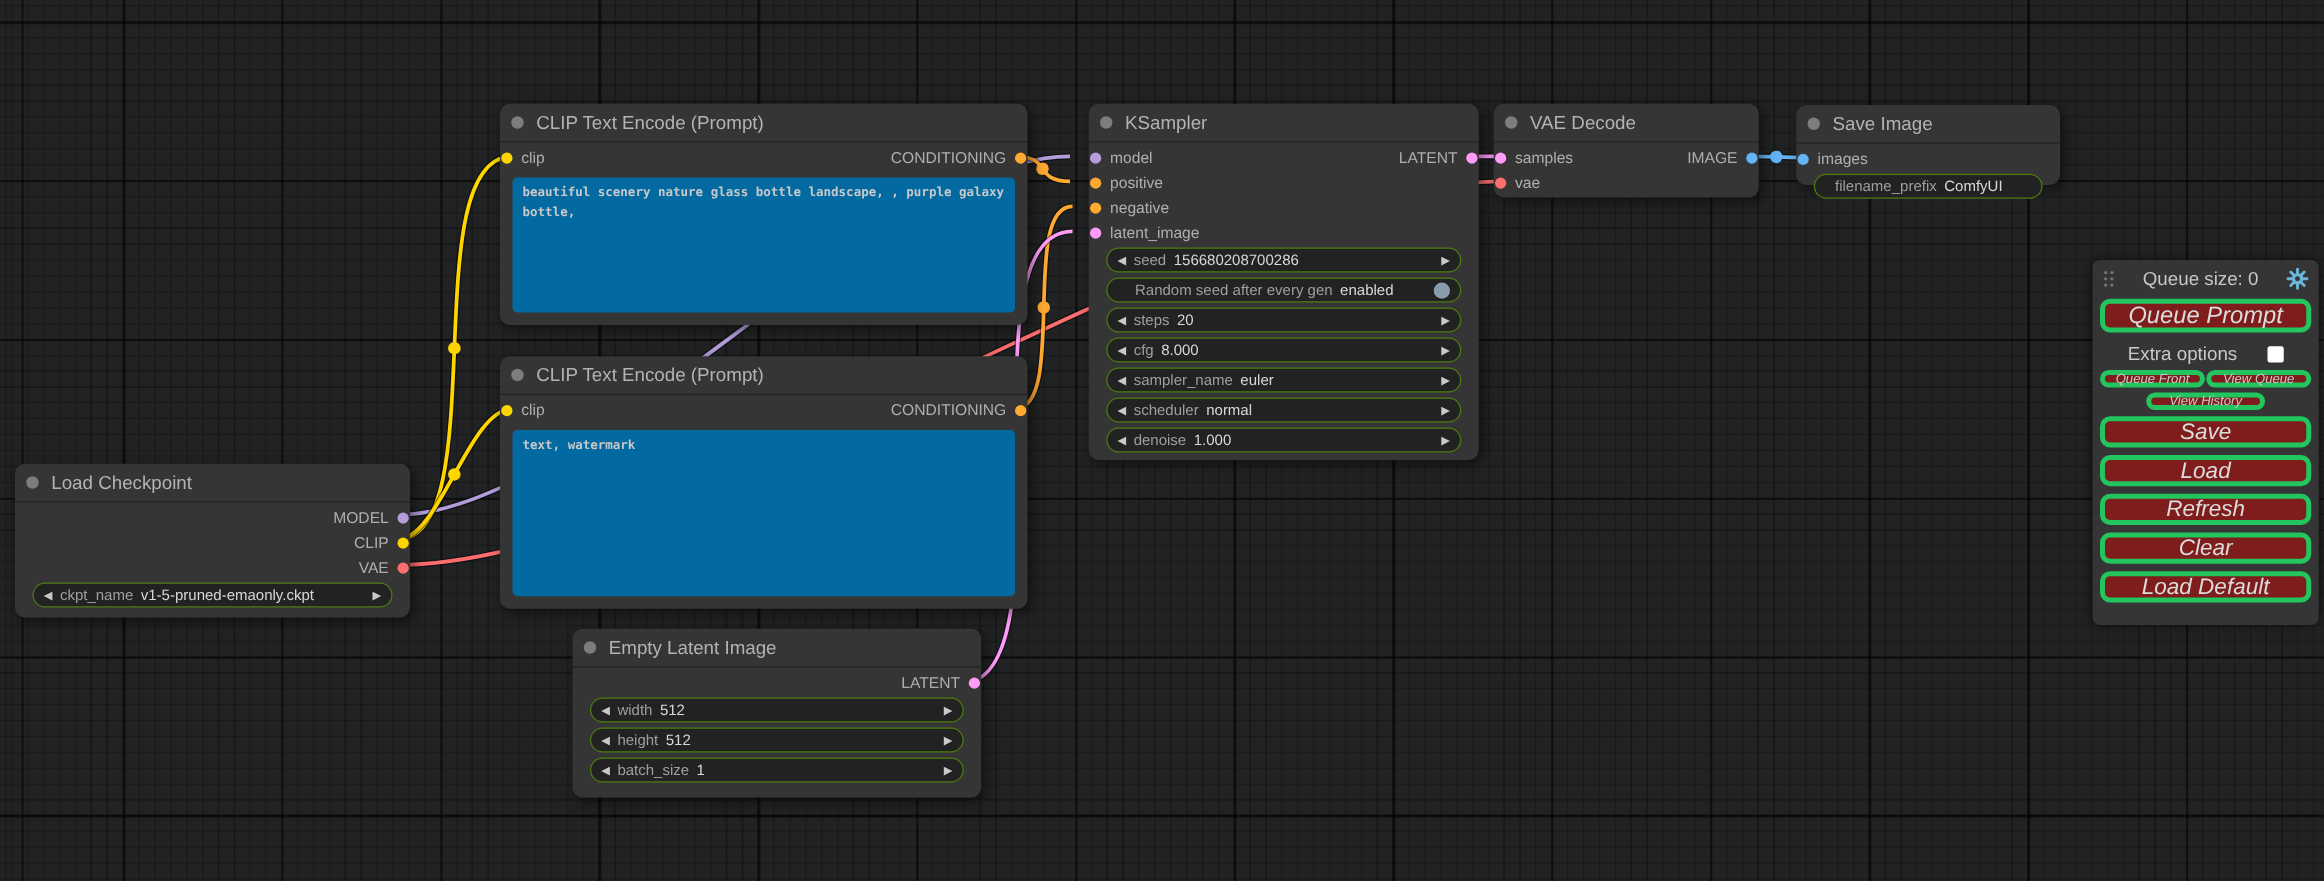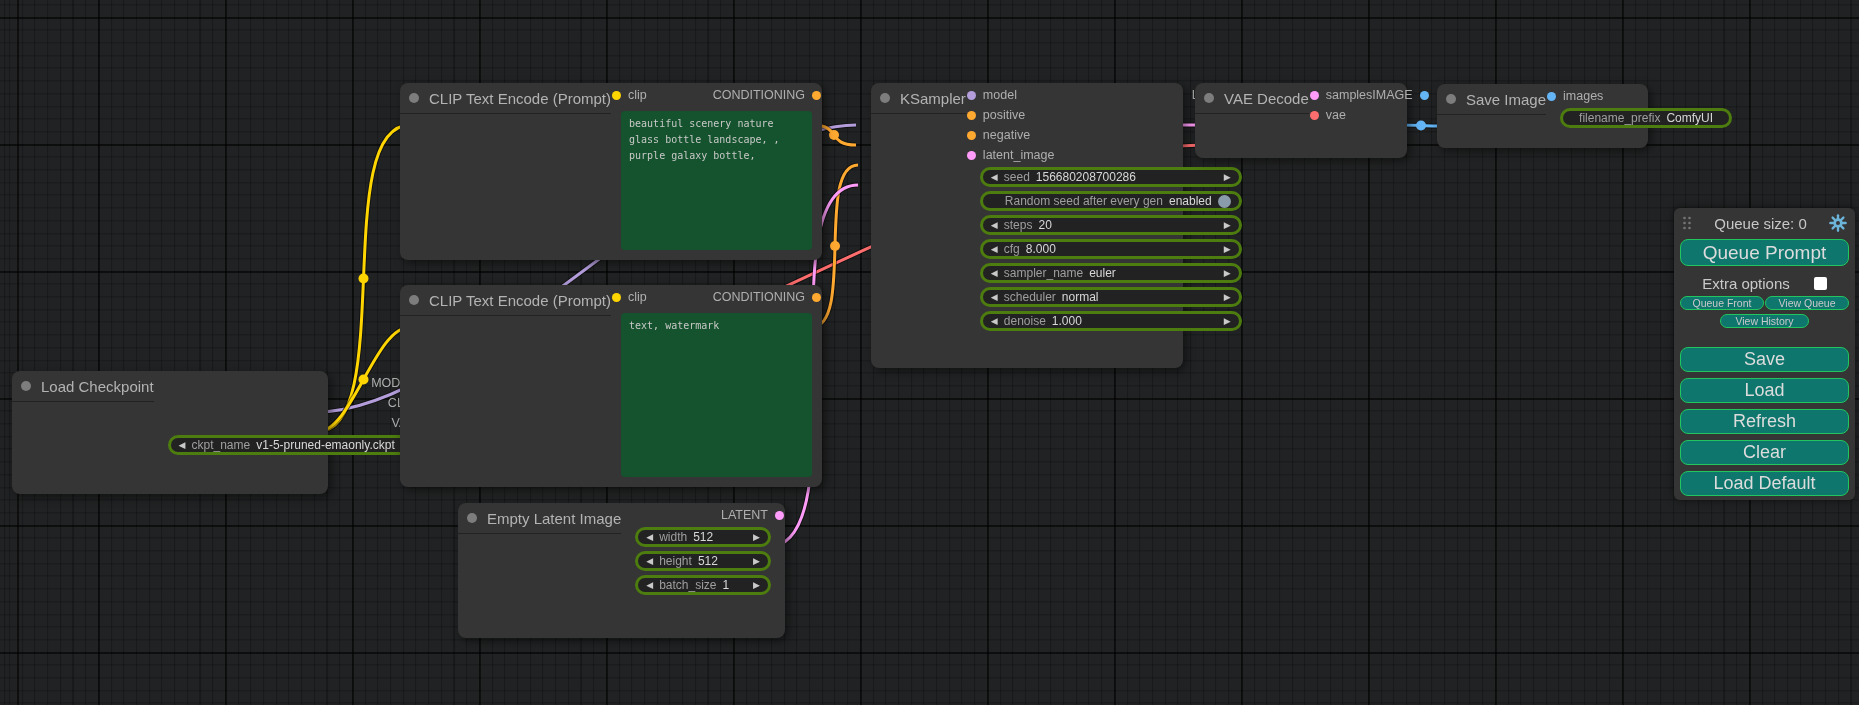--- a/index.html
+++ b/index.html
@@ -13,67 +13,67 @@
       repeating-linear-gradient(to right, rgba(0,0,0,0.26) 0 1px, transparent 1px 12.7px),
       repeating-linear-gradient(to bottom, rgba(0,0,0,0.26) 0 1px, transparent 1px 12.7px);
     background-position:98px 17px,98px 17px,9.1px 4.3px,9.1px 4.3px;
   }
   #wire-layer{position:absolute;left:0;top:0;z-index:1;}
   #graph-nodes{position:absolute;left:0;top:0;width:100%;height:100%;z-index:2;}
 
   .node{
     position:absolute;background:#353535;border-radius:8px;
     box-shadow:3px 3px 10px rgba(0,0,0,0.5);
-    display:flex;flex-direction:row;box-sizing:border-box;
+    display:flex;flex-direction:column;box-sizing:border-box;
   }
   .node-header{
     height:30px;min-height:30px;display:flex;align-items:center;
     border-bottom:1px solid rgba(0,0,0,0.35);
   }
   .collapse-dot{width:10px;height:10px;border-radius:50%;background:#7d7d7d;margin-left:9px;}
   .node-title{margin-left:10px;color:#b3b3b3;font-size:15px;white-space:nowrap;}
   .node-body{display:flex;flex-direction:column;flex:1;padding-top:2px;min-height:0;}
   .slot-row{height:20px;min-height:20px;display:flex;align-items:center;padding:0 1px;}
   .slot-in{display:flex;align-items:center;gap:7px;}
   .slot-out{display:flex;align-items:center;gap:7px;margin-left:auto;}
   .slot-dot{width:9px;height:9px;border-radius:50%;flex:none;}
   .slot-label{color:#afafaf;font-size:12.5px;white-space:nowrap;}
   .node-text{
-    flex:1;margin:6px 10px 10px;background:#14532d;border-radius:4px;
+    flex:1;margin:6px 10px 10px;background:#0369a1;border-radius:4px;
     padding:5px 8px;color:#c9c9c9;font-family:"DejaVu Sans Mono",monospace;
-    font-size:10px;font-weight:400;line-height:1.6;white-space:pre-wrap;word-break:break-word;
+    font-size:10px;font-weight:700;line-height:1.6;white-space:pre-wrap;word-break:break-word;
     overflow:hidden;text-align:left;
   }
   .widgets{display:flex;flex-direction:column;gap:4px;margin-top:2px;}
   .widget{
     height:20px;min-height:20px;margin:0 14px;background:#222;
-    border:3px solid #4d7c0f;border-radius:11px;box-sizing:border-box;
+    border:1px solid #4d7c0f;border-radius:11px;box-sizing:border-box;
     display:flex;align-items:center;padding:0 8px;gap:6px;font-size:12px;
   }
   .widget .warrow{color:#c9c9c9;font-size:9px;line-height:1;flex:none;}
   .widget .wlabel{color:#9f9f9f;white-space:nowrap;flex:none;}
   .widget.toggle .wlabel{padding-left:14px;}
   .widget.text .wlabel{padding-left:8px;}
   .widget .wvalue{flex:1;text-align:left;color:#d8d8d8;white-space:nowrap;overflow:hidden;}
   .widget.text .wvalue{padding-right:8px;}
   .wtoggle{width:13px;height:13px;border-radius:50%;background:#8a9cab;flex:none;}
 
   
   #queue-panel{
     position:absolute;left:1674px;top:208px;width:181px;height:292px;z-index:5;
     background:#353535;border-radius:6px;box-shadow:0 0 9px rgba(0,0,0,0.55);
     display:flex;flex-direction:column;box-sizing:border-box;
   }
   .qp-header{display:flex;align-items:center;margin:6px 8px 0;height:18px;}
   .qp-title{flex:1;text-align:center;color:#c7c7c7;font-size:15px;}
-  .btn{background:#0f766e;border:1px solid #22c55e;color:#dcdcdc;
-    display:flex;align-items:center;justify-content:center;box-sizing:border-box;}
+  .btn{background:#7f1d1d;border:4px solid #22c55e;color:#dcdcdc;
+    display:flex;align-items:center;justify-content:center;box-sizing:border-box;font-style:italic;}
   .btn-big{margin:6px 6px 0;height:25px;border-radius:8px;font-size:18px;}
   #queue-prompt-btn{margin-top:7px;height:27px;font-size:19px;}
-  #save-btn{margin-top:19px;text-align:center;}
+  #save-btn{margin-top:5px;text-align:center;}
   .extra-row{display:flex;align-items:center;justify-content:center;gap:24px;margin-top:9px;
     color:#c9c9c9;font-size:15px;height:16px;}
   .qp-checkbox{width:13px;height:13px;background:#fff;border-radius:2px;}
   .small-row{display:flex;gap:1px;margin:5px 6px 0;}
   .btn-small{flex:1;height:14px;border-radius:7px;font-size:10.5px;color:#c9c9c9;}
   .btn-history{margin:4px auto 0;height:14px;border-radius:7px;font-size:10.5px;color:#c9c9c9;padding:0 14px;}
 </style>
 </head>
 <body>
 

